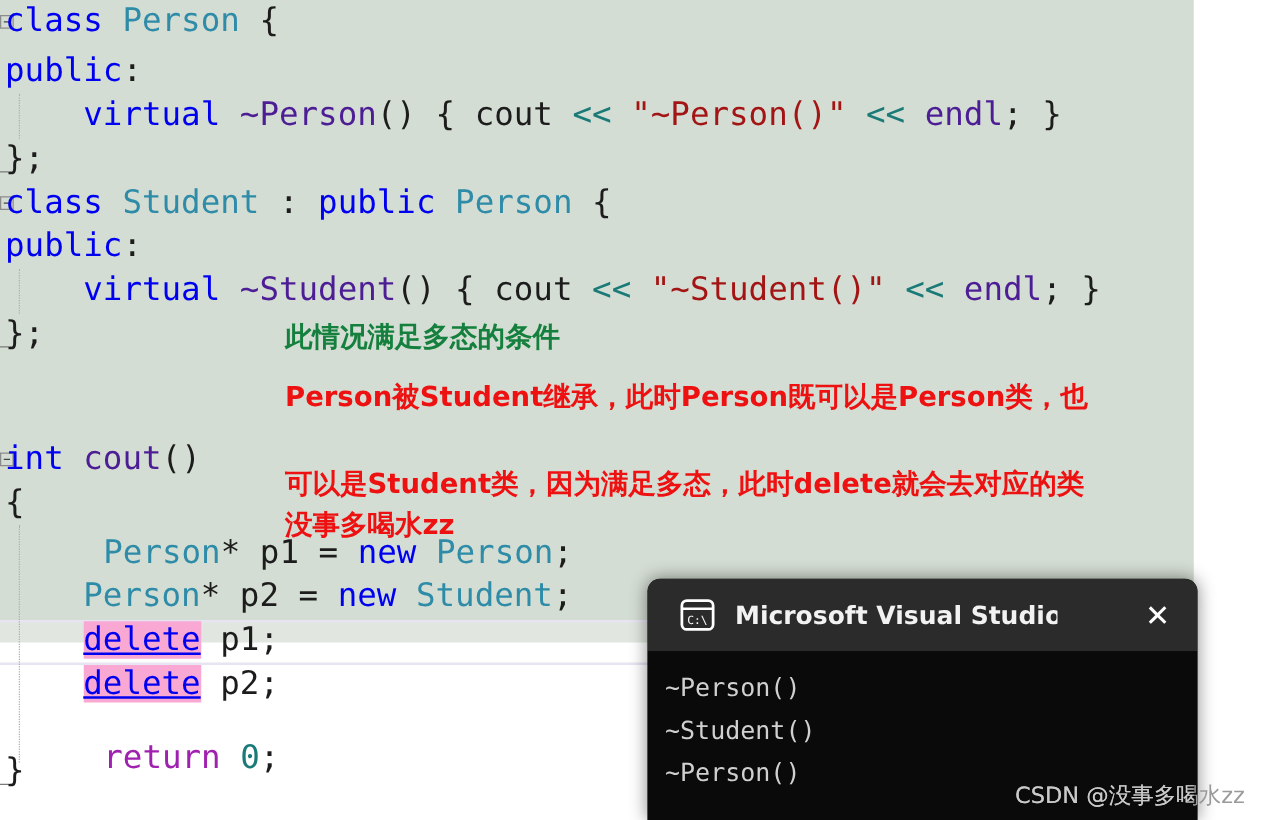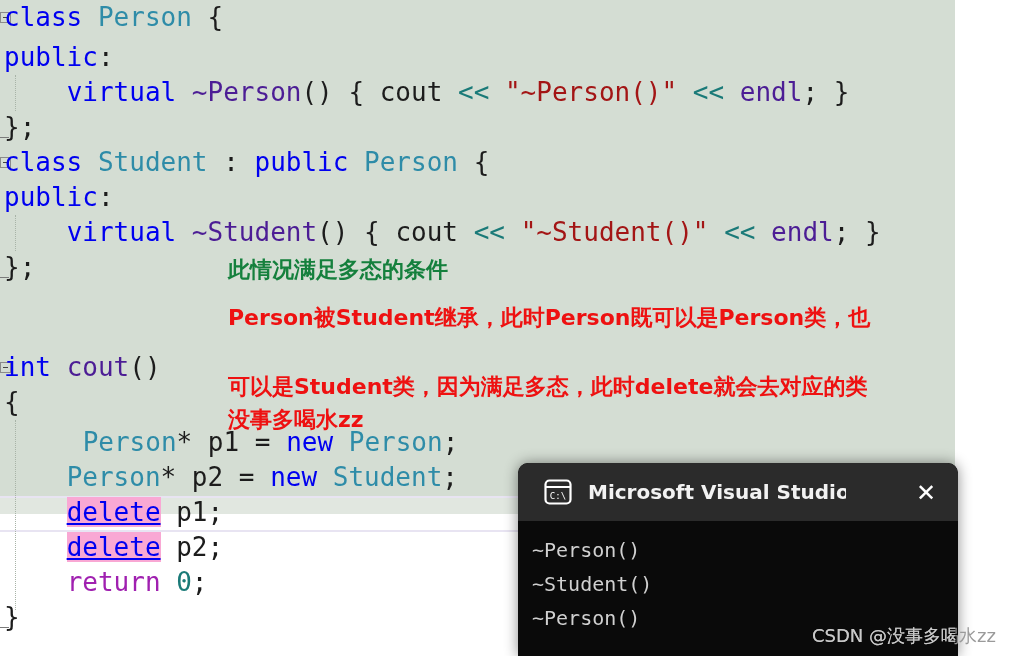--- a/index.html
+++ b/index.html
@@ -233,21 +233,21 @@
       <div class="code-line" style="top: 215px;"><span class="code-text"><span class="plain">    </span><span class="kw">virtual</span><span class="plain"> </span><span class="fn">~Student</span><span class="plain">() { </span><span class="plain">cout</span><span class="plain"> </span><span class="op">&lt;&lt;</span><span class="plain"> </span><span class="str">"~Student()"</span><span class="plain"> </span><span class="op">&lt;&lt;</span><span class="plain"> </span><span class="fn">endl</span><span class="plain">; }</span></span></div>
       <div class="code-line" style="top: 250px;"><span class="code-text"><span class="plain">};</span></span></div>
       <div class="code-line" style="top: 285px;"><span class="code-text"></span></div>
       <div class="code-line" style="top: 320px;"><span class="code-text"></span></div>
       <div class="code-line" style="top: 350px;"><span class="code-text"><span class="kw">int</span><span class="plain"> </span><span class="fn">cout</span><span class="plain">()</span></span></div>
       <div class="code-line" style="top: 385px;"><span class="code-text"><span class="plain">{</span></span></div>
       <div class="code-line" style="top: 425px; margin-left: 16px;"><span class="code-text"><span class="plain">    </span><span class="type">Person</span><span class="plain">* p1 = </span><span class="kw">new</span><span class="plain"> </span><span class="type">Person</span><span class="plain">;</span></span></div>
       <div class="code-line" style="top: 460px;"><span class="code-text"><span class="plain">    </span><span class="type">Person</span><span class="plain">* p2 = </span><span class="kw">new</span><span class="plain"> </span><span class="type">Student</span><span class="plain">;</span></span></div>
       <div class="code-line" style="top: 495px;"><span class="code-text"><span class="plain">    </span><span class="kw hl-word">delete</span><span class="plain"> p1;</span></span></div>
       <div class="code-line" style="top: 530px;"><span class="code-text"><span class="plain">    </span><span class="kw hl-word">delete</span><span class="plain"> p2;</span></span></div>
-      <div class="code-line" style="top: 565px;"><span class="code-text"><span class="plain">    </span><span class="ctrl">return</span><span class="plain"> </span><span class="num">0</span><span class="plain">;</span></span></div>
+      <div class="code-line" style="top: 589px; margin-left: 16px;"><span class="code-text"><span class="plain">    </span><span class="ctrl">return</span><span class="plain"> </span><span class="num">0</span><span class="plain">;</span></span></div>
       <div class="code-line" style="top: 600px;"><span class="code-text"><span class="plain">}</span></span></div>
     </div>
 </div>
 
 <div id="annotation-layer">
     <div class="annotation ann-black" style="left: 228px; top: 255px;">此情况满足多态的条件</div>
     <div class="annotation ann-red" style="left: 228px; top: 303px;">Person被Student继承，此时Person既可以是Person类，也</div>
     <div class="annotation ann-red" style="left: 228px; top: 372px;">可以是Student类，因为满足多态，此时delete就会去对应的类</div>
     <div class="annotation ann-red" style="left: 228px; top: 405px;">没事多喝水zz</div>
   </div>

